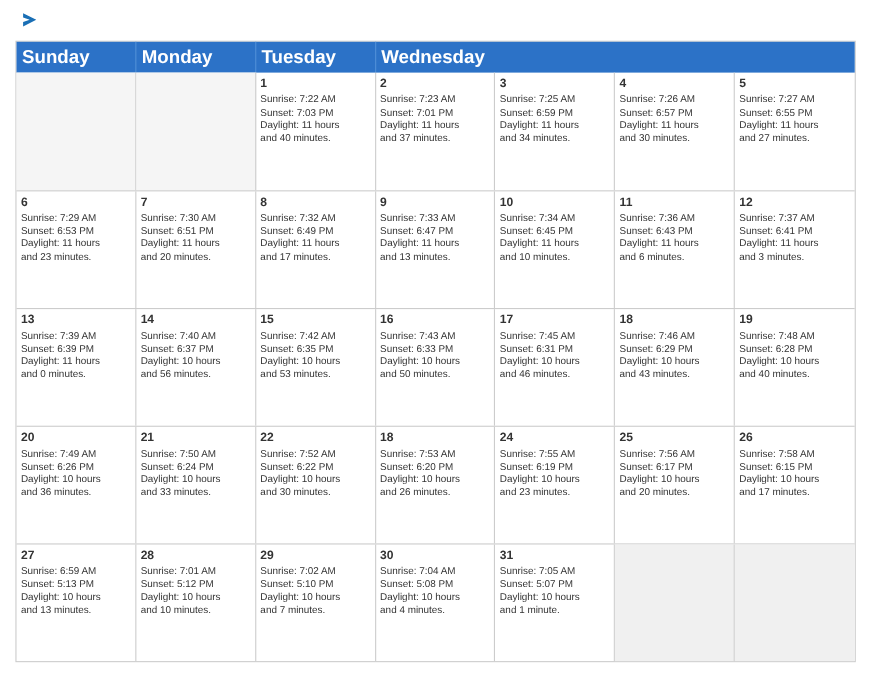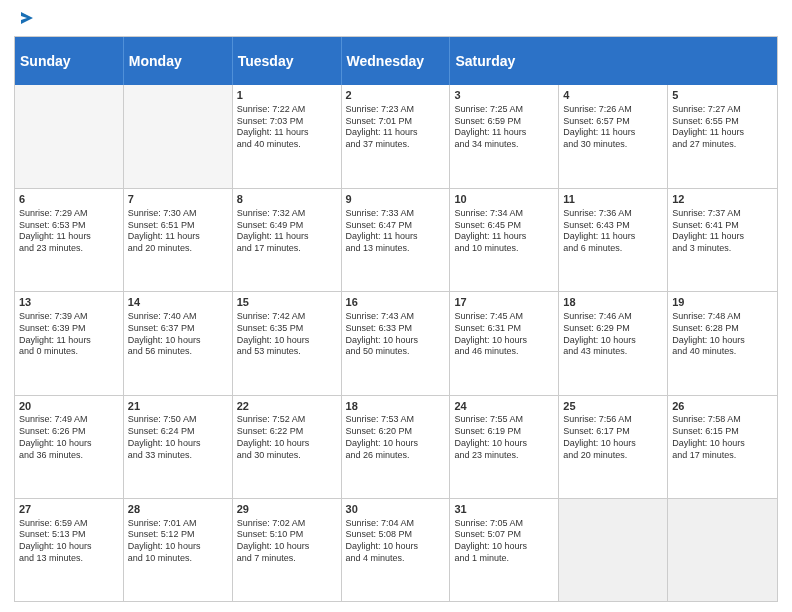--- a/index.html
+++ b/index.html
@@ -47,23 +47,23 @@
       flex-direction: column;
       border: 1px solid #ccc;
     }
     .cal-header {
       display: grid;
       grid-template-columns: repeat(7, 1fr);
       background: #2c72c7;
     }
     .cal-header-cell {
       color: #fff;
-      font-size: 14px;
+      font-size: 17px;
       font-weight: bold;
-      padding: 16px 5px;
+      padding: 4px 5px;
       border-right: 1px solid #5090d8;
       text-align: left;
     }
     .cal-header-cell:last-child { border-right: none; }
     .cal-body {
       flex: 1;
       display: grid;
       grid-template-rows: repeat(5, 1fr);
     }
     .cal-row {
@@ -118,21 +118,20 @@
       <div class="location"></div>
     </div>
   </div>
 
   <div class="calendar">
     <div class="cal-header">
     <div class="cal-header-cell">Sunday</div>
         <div class="cal-header-cell">Monday</div>
         <div class="cal-header-cell">Tuesday</div>
         <div class="cal-header-cell">Wednesday</div>
-        <div class="cal-header-cell">Saturday</div>
       </div>
     <div class="cal-body">
     <div class="cal-row">
           <div class="cal-cell empty"></div>
           <div class="cal-cell empty"></div>
           <div class="cal-cell">
             <span class="day-number">1</span>
             <div class="cell-text">Sunrise: 7:22 AM</div>
             <div class="cell-text">Sunset: 7:03 PM</div>
             <div class="cell-text">Daylight: 11 hours</div>

